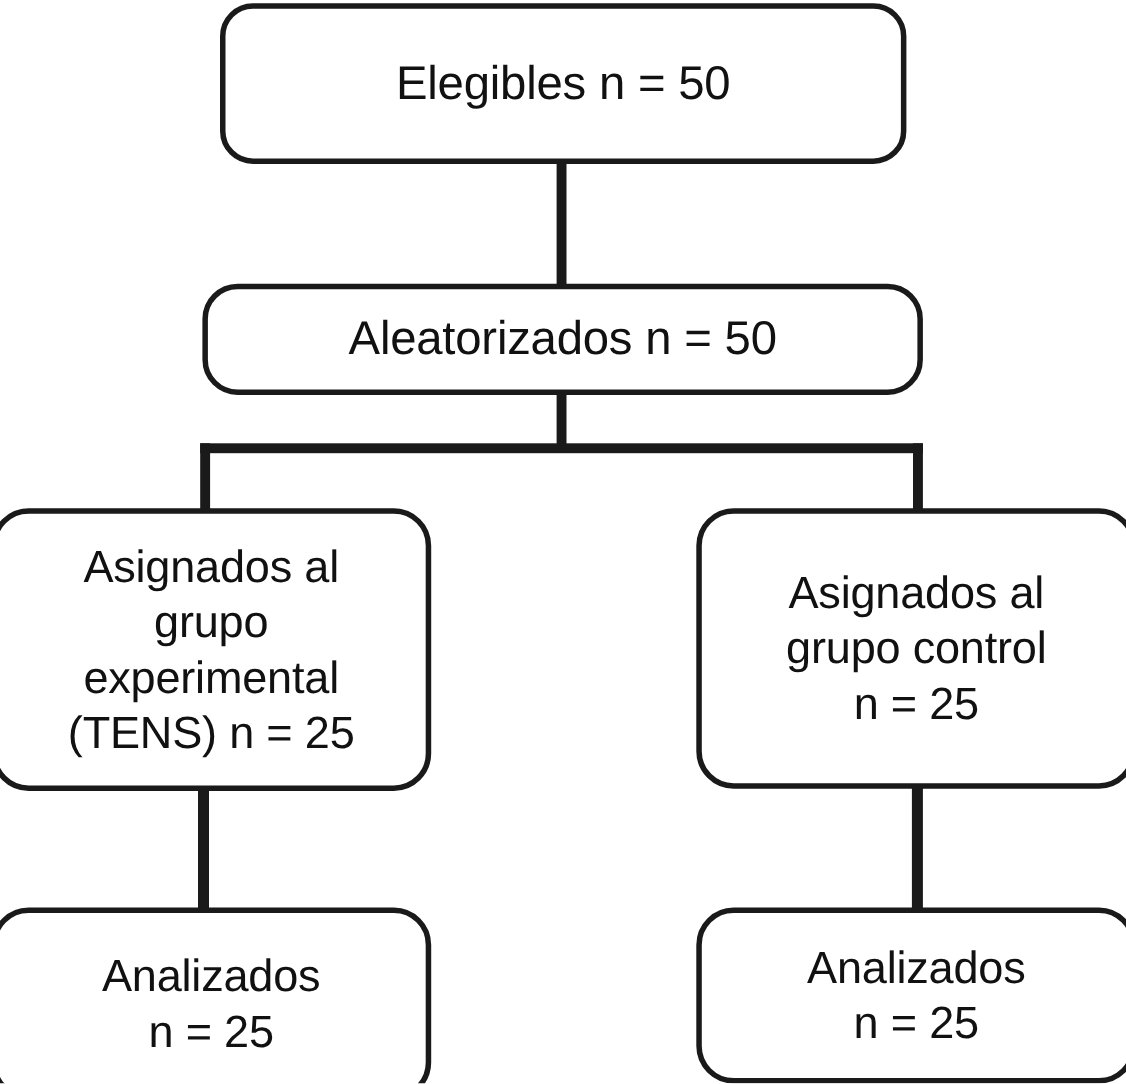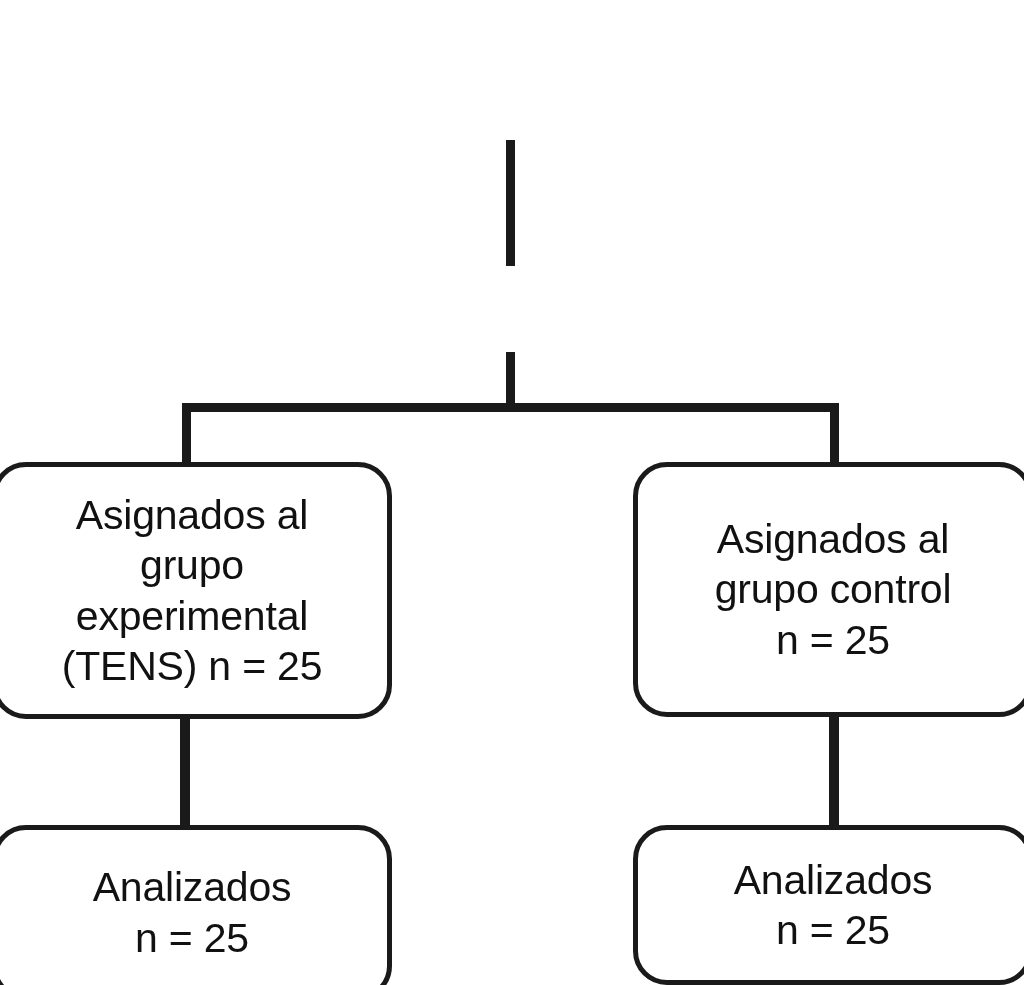--- a/index.html
+++ b/index.html
@@ -112,21 +112,27 @@
   <div class="connector" id="conn-split-bar"></div>
 
   <div class="connector" id="conn-split-left"></div>
 
   <div class="connector" id="conn-split-right"></div>
 
   <div class="connector" id="conn-exp-analyzed"></div>
 
   <div class="connector" id="conn-ctrl-analyzed"></div>
 
+  <div class="node" id="node-eligible">
+    <span class="node-label">Elegibles n = 50</span>
+  </div>
 
+  <div class="node" id="node-randomized">
+    <span class="node-label">Aleatorizados n = 50</span>
+  </div>
 
   <div class="node" id="node-experimental">
     <span class="node-label">Asignados al
 grupo
 experimental
 (TENS) n = 25</span>
   </div>
 
   <div class="node" id="node-control">
     <span class="node-label">Asignados al

